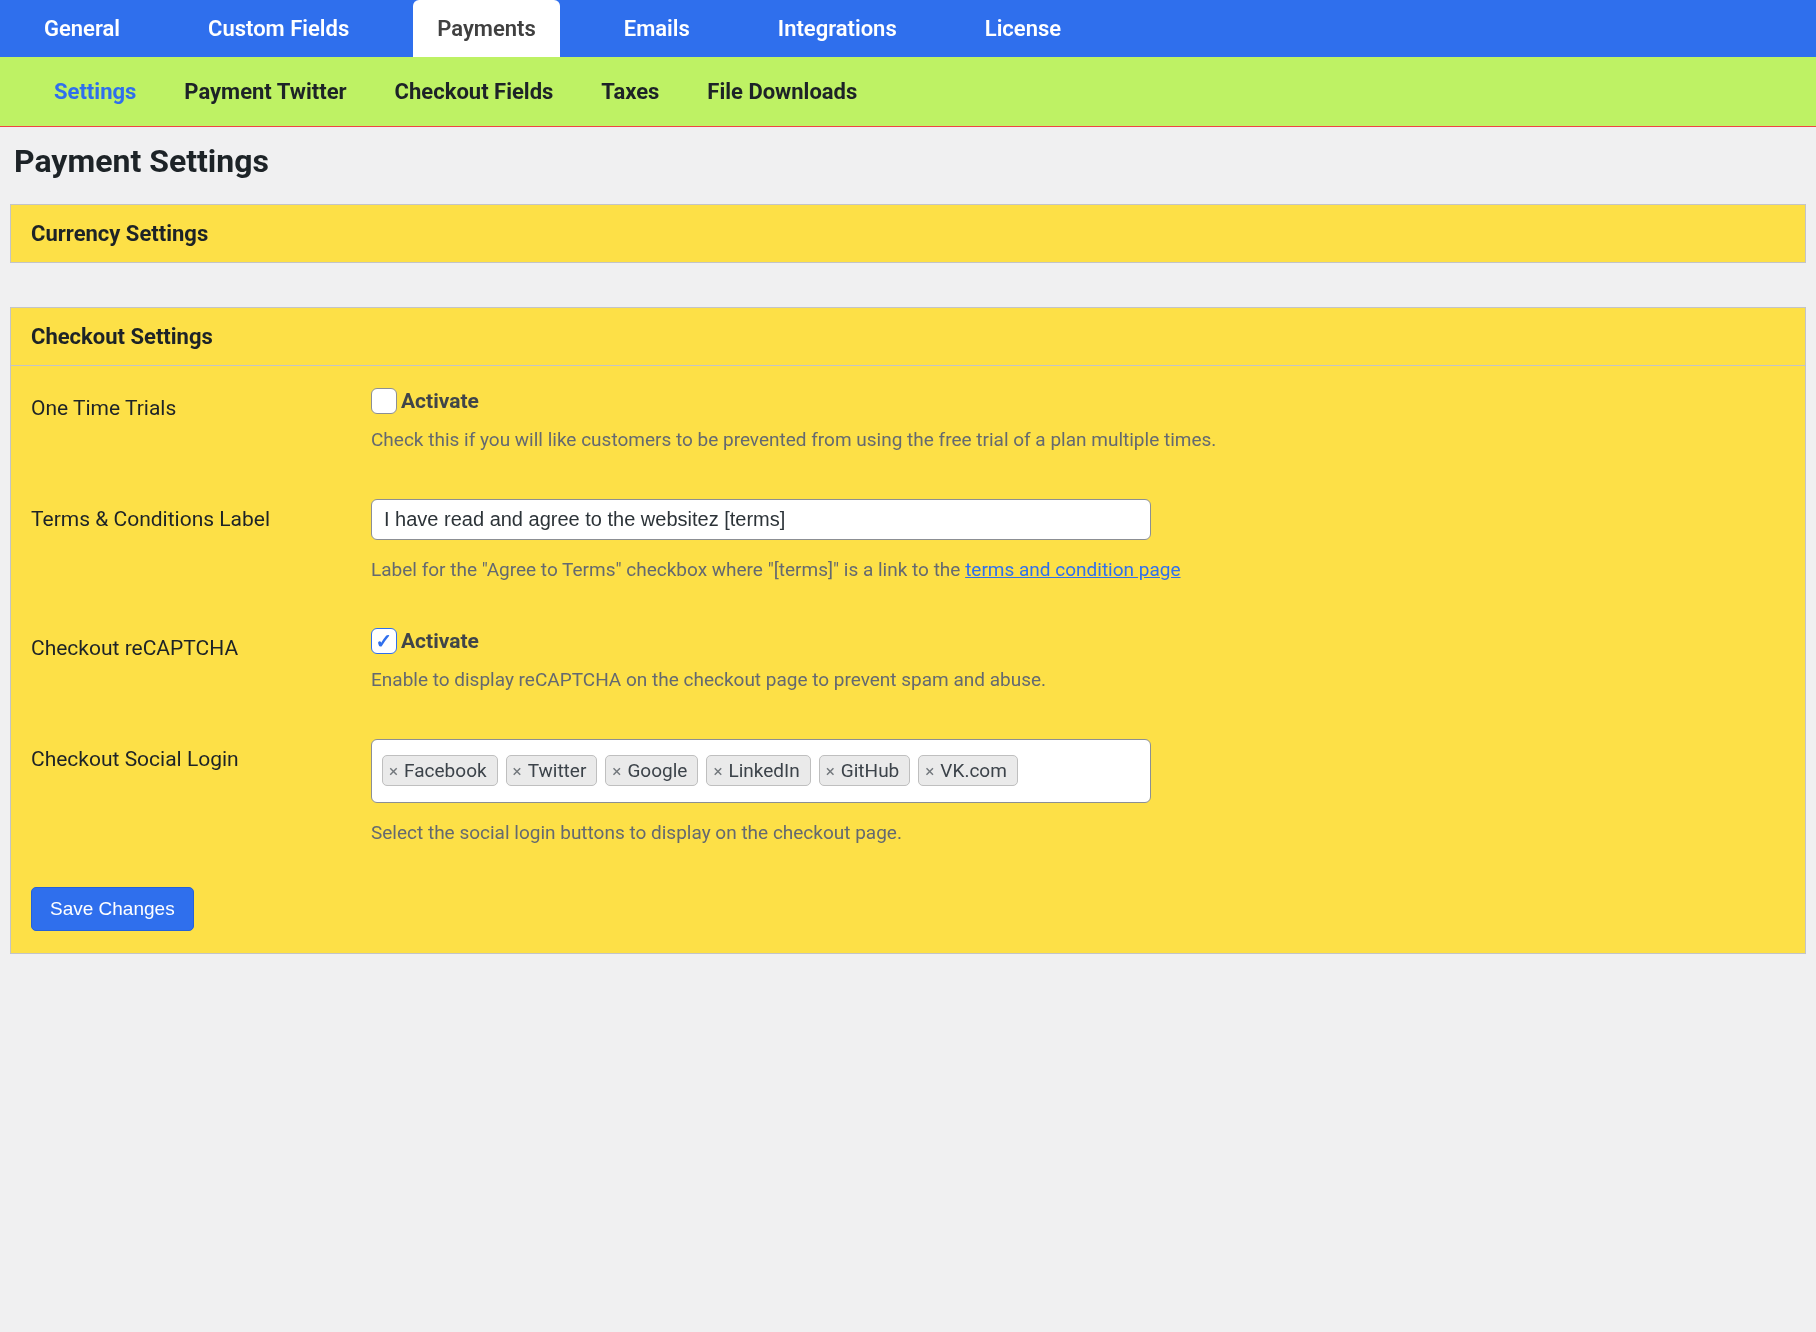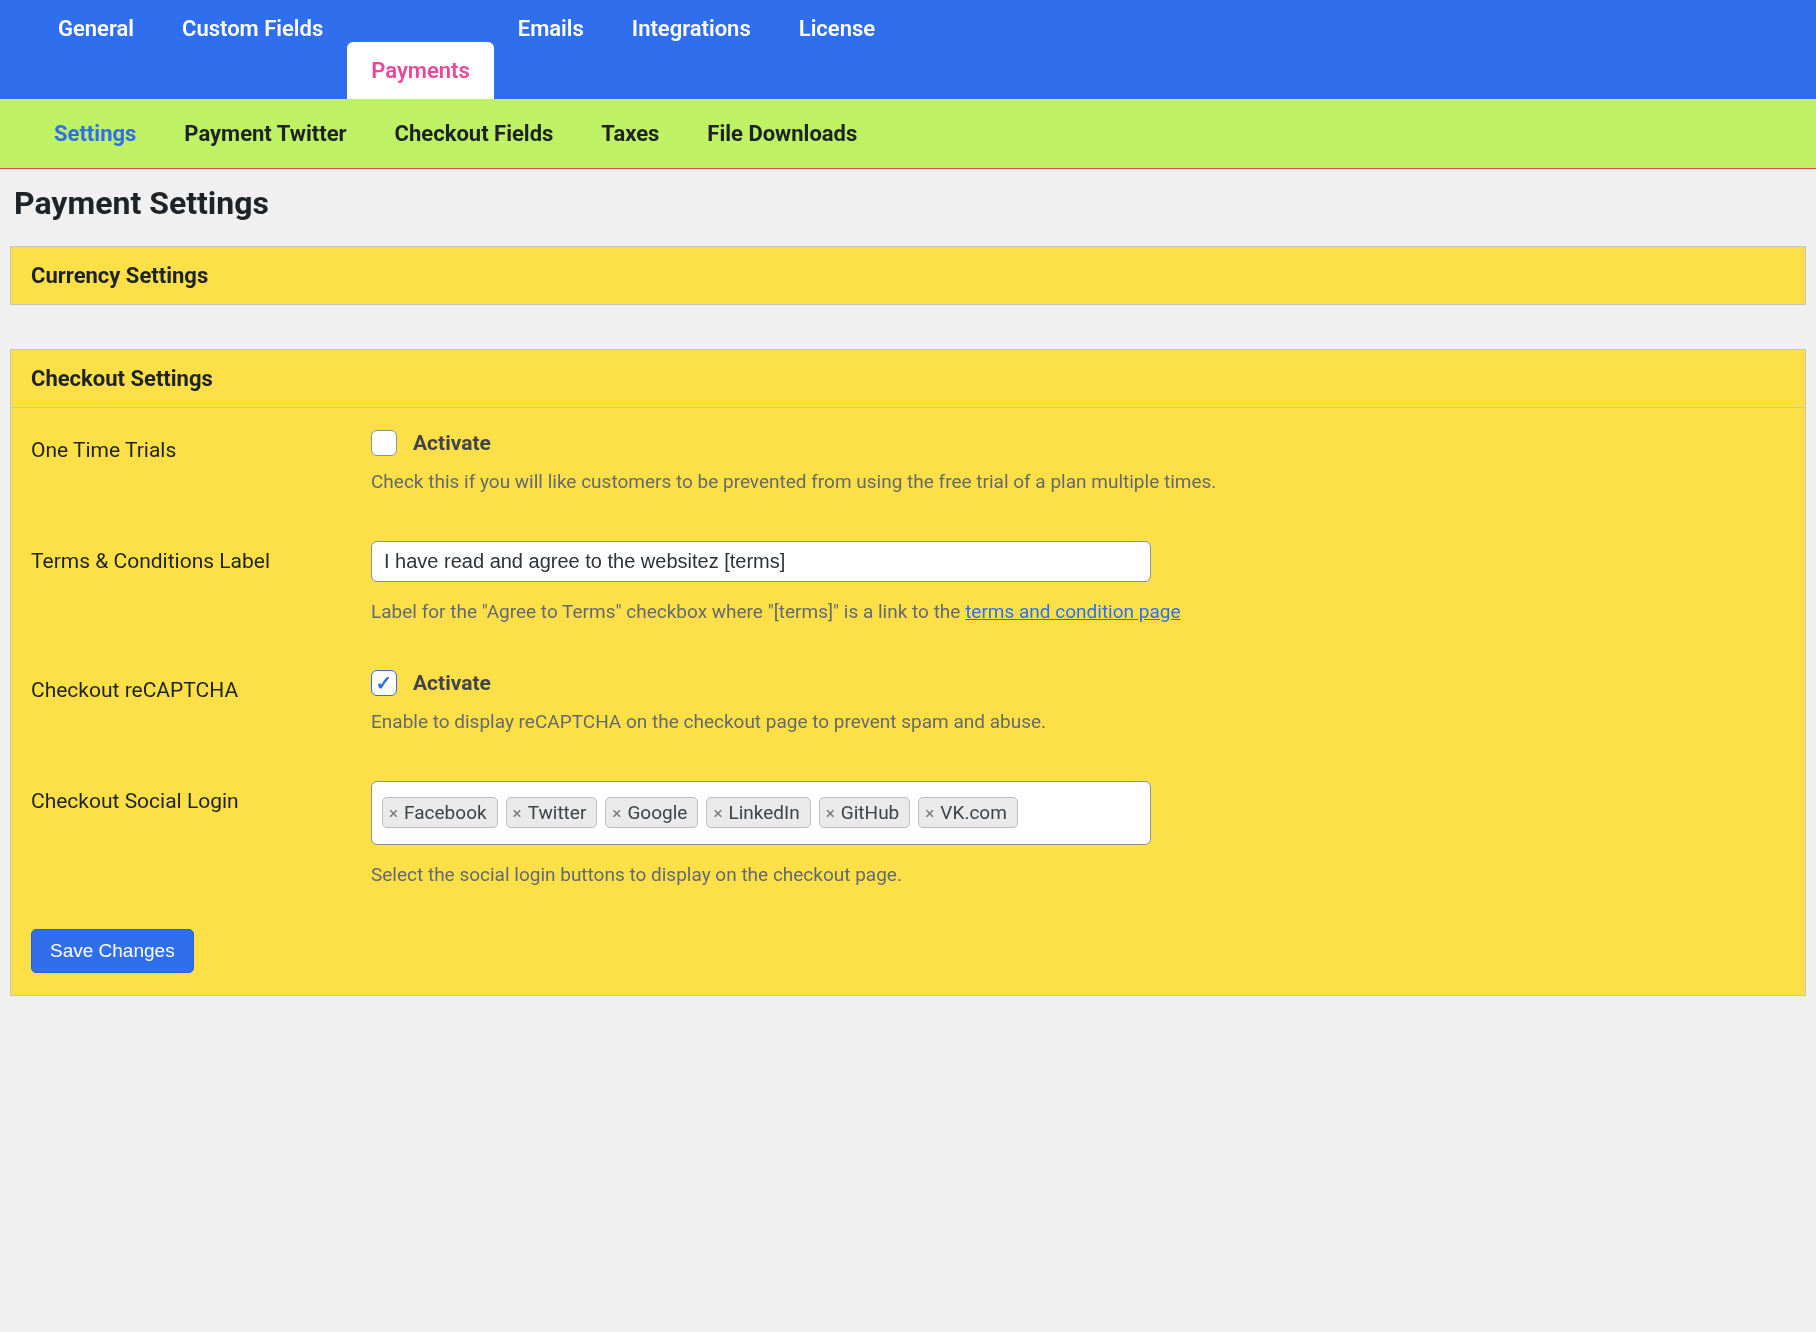--- a/index.html
+++ b/index.html
@@ -5,34 +5,34 @@
     * { box-sizing: border-box; margin: 0; padding: 0; }
     body {
       font-family: -apple-system, BlinkMacSystemFont, "Segoe UI", Roboto, sans-serif;
       font-size: 20px;
       color: #1d2327;
       background: #f0f0f1;
     }
     .top-tabs {
       background: #2f6fed;
       display: flex;
-      padding: 0 34px;
+      padding: 0 20px;
+      gap: 40px;
     }
     .top-tab {
       padding: 16px 24px;
       color: #fff;
       font-size: 22px;
       font-weight: 600;
       cursor: pointer;
       border-radius: 6px 6px 0 0;
     }
     .top-tab.active {
       background: #fff;
-      color: #ec4899;
-      margin-top: 42px;
+      color: #404040;
     }
     .sub-tabs {
       background: #bef264;
       display: flex;
       padding: 0 30px;
       border-bottom: 1px solid #ef4444;
     }
     .sub-tab {
       padding: 22px 24px;
       color: #1d2327;
@@ -75,21 +75,21 @@
     }
     .form-table tr td:first-child {
       width: 340px;
       font-weight: 400;
       font-size: 21px;
       padding-top: 30px;
     }
     .checkbox-row {
       display: flex;
       align-items: center;
-      gap: 16px;
+      gap: 4px;
       margin-bottom: 12px;
     }
     .custom-checkbox {
       width: 26px;
       height: 26px;
       border: 1.5px solid #8c8f94;
       border-radius: 6px;
       background: #fff;
       cursor: pointer;
       display: flex;

